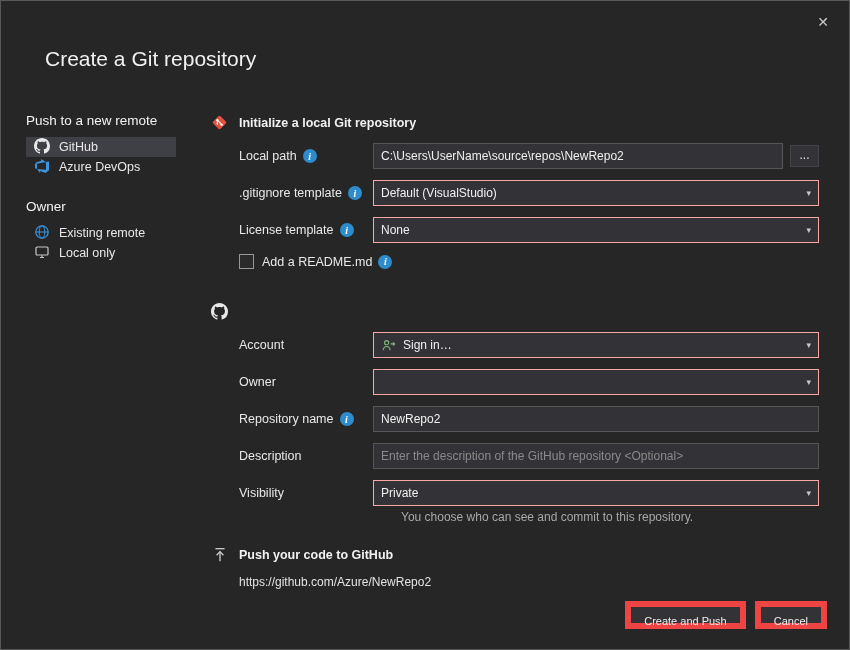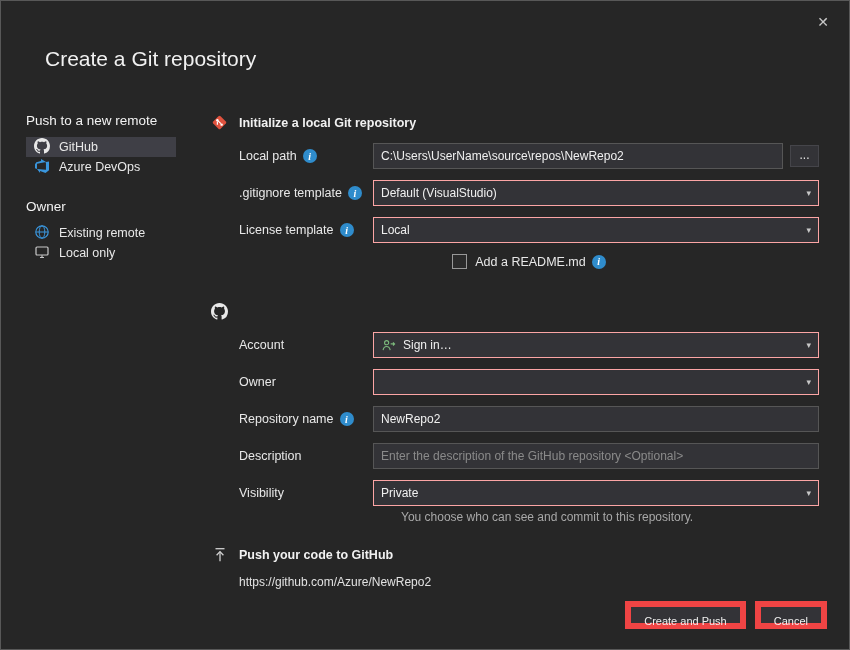--- a/index.html
+++ b/index.html
@@ -32,21 +32,21 @@
   .info-badge { width:14px; height:14px; border-radius:50%; background:#2f8ccc; color:#ffffff; font-family:"Liberation Serif", serif; font-style:italic; font-weight:bold; font-size:10px; display:inline-flex; align-items:center; justify-content:center; flex-shrink:0; cursor:default; }
 
   .textbox { flex:1; height:22px; background:#333337; border:1px solid #565656; color:#f0f0f0; font-size:12px; padding:12px 7px; font-family:"Liberation Sans", sans-serif; outline:none; }
   .textbox::placeholder { color:#8a8a8a; }
 
   .dropdown { flex:1; height:22px; background:#333337; border:1px solid #fca5a5; display:flex; align-items:center; padding:12px 7px; font-size:12px; color:#f0f0f0; cursor:pointer;justify-content:flex-end; }
   .dropdown .chev { margin-left:auto; color:#c8c8c8; font-size:9px; }
 
   .browse-btn { width:29px; height:22px; margin-left:7px; background:#333337; border:1px solid #45454a; color:#e6e6e6; font-size:12px; display:flex; align-items:flex-end; justify-content:center; padding-bottom:5px; line-height:1; cursor:pointer; flex-shrink:0; }
 
-  .checkbox-row { display:flex; align-items:center; gap:8px; margin-left:28px; margin-top:4px;justify-content:center; }
+  .checkbox-row { display:flex; align-items:center; gap:8px; margin-left:28px; margin-top:4px; }
   .checkbox { width:15px; height:15px; background:#2b2b2b; border:1px solid #989898; cursor:pointer; flex-shrink:0; }
   .checkbox-label { font-size:12.5px; color:#e8e8e8; display:flex; align-items:center; gap:6px; }
 
   .github-section-header { margin-top:34px; }
   .acct-icon { margin-right:7px; display:flex; align-items:center; }
 
   .help-row { margin-left:190px; margin-top:-2px; margin-bottom:14px; font-size:12px; color:#a8a8a8; }
 
   .push-section-header { margin-top:22px; }
   .push-url { margin-left:28px; margin-top:10px; font-size:12px; color:#e2e2e2; }
@@ -146,21 +146,21 @@
       </div>
     </div>
 
     <div class="row">
       <div class="flabel">
         <span>License template</span>
         <span class="info-badge">i</span>
       </div>
       <div class="fcontrol">
         <div class="dropdown">
-          <span>Local</span>
+          <span>None</span>
           <span class="chev">▾</span>
         </div>
       </div>
     </div>
 
     <div class="checkbox-row">
       <div class="checkbox"></div>
       <div class="checkbox-label">
         <span>Add a README.md</span>
         <span class="info-badge">i</span>

